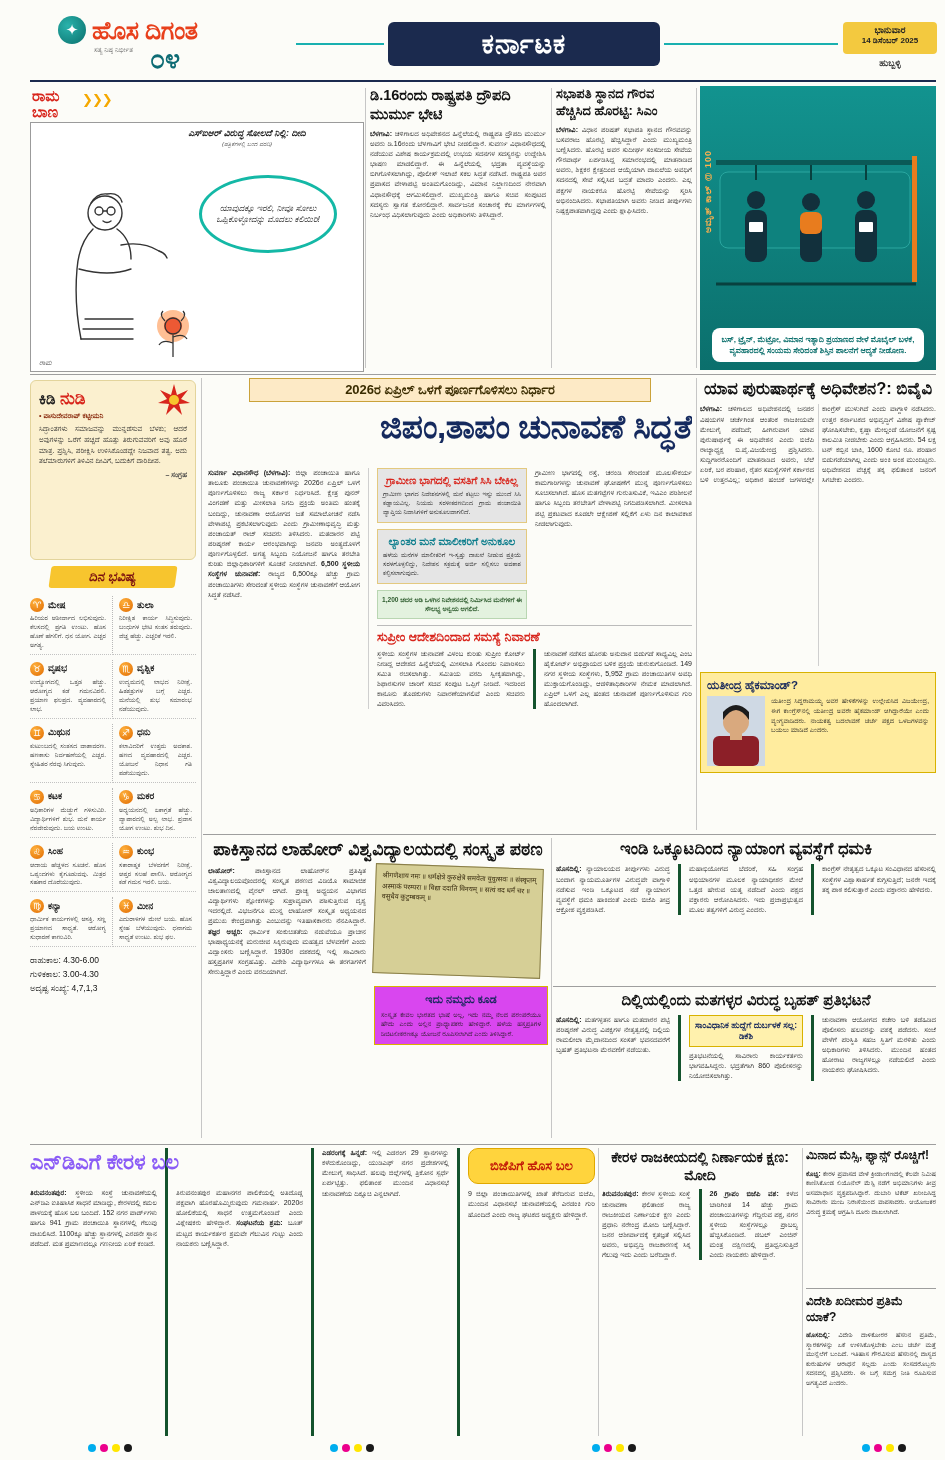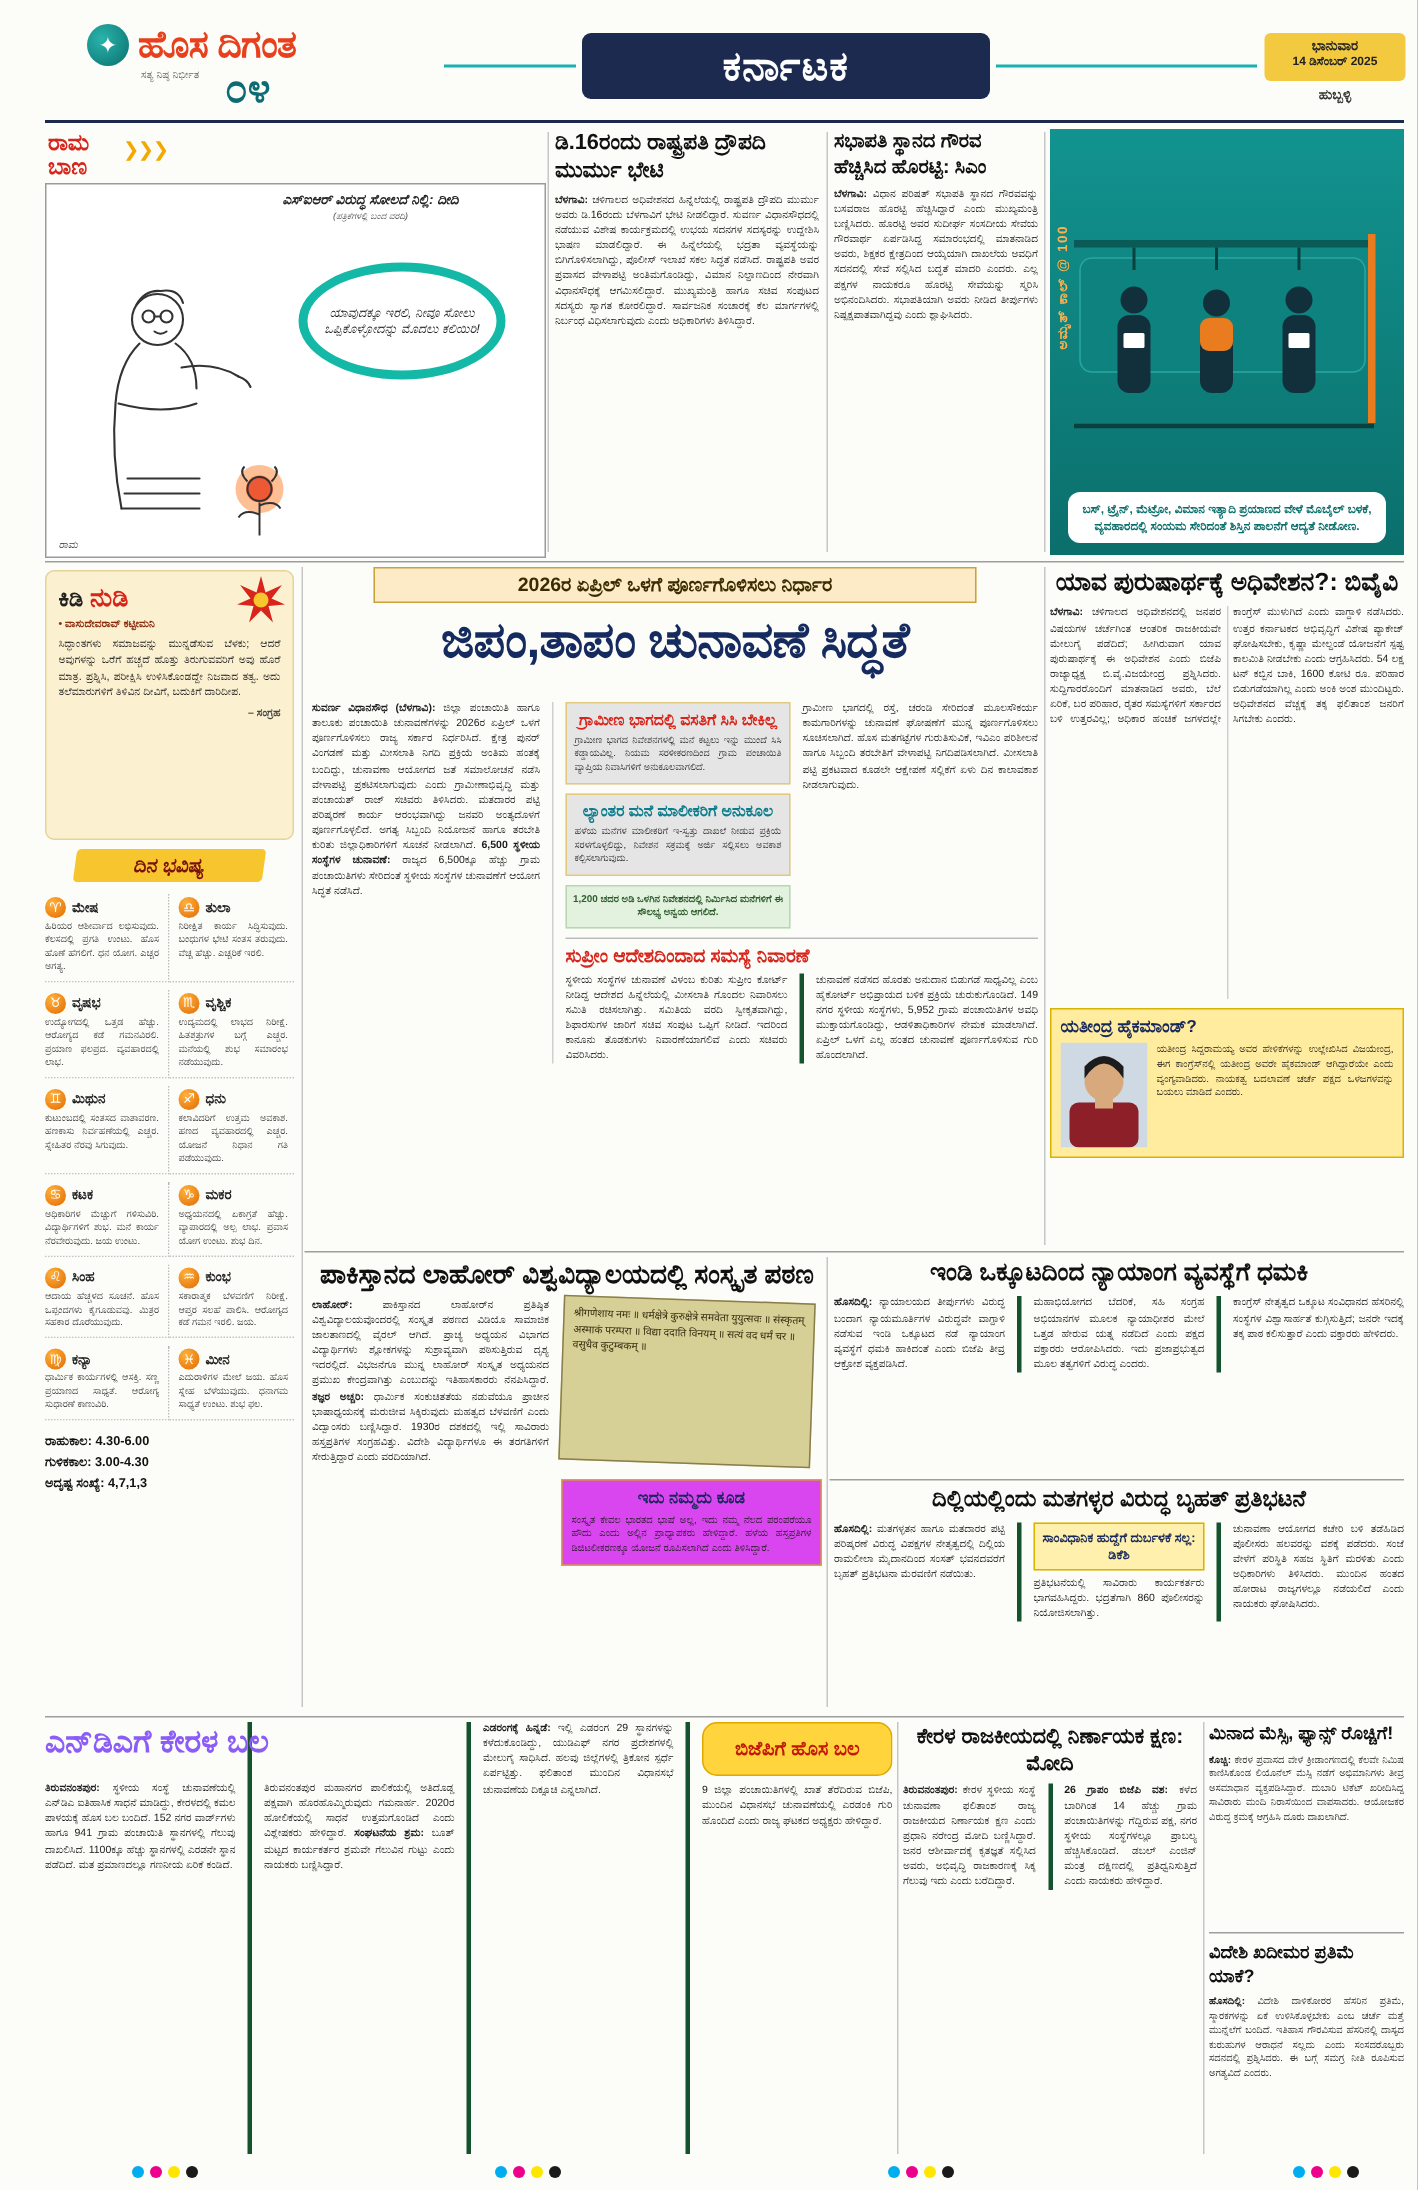--- a/index.html
+++ b/index.html
@@ -31,21 +31,21 @@
   .mh-date .d2{font-size:8px;font-weight:bold;color:#222;}
   .mh-city{position:absolute;left:843px;top:58px;width:94px;text-align:center;font-size:9px;font-weight:bold;color:#333;}
   .mh-rule{position:absolute;left:30px;top:80px;width:906px;height:2px;background:#1b2a4e;}
 
   
   .ct-label{position:absolute;left:32px;top:88px;font-size:15px;font-weight:bold;color:#d8251c;line-height:1.05;}
   .ct-chev{position:absolute;left:82px;top:92px;color:#f5a800;font-size:13px;font-weight:bold;letter-spacing:-1px;}
   .ct-box{position:absolute;left:30px;top:122px;width:332px;height:248px;background:#fff;border:1px solid #9b9b9b;}
   .ct-cap{position:absolute;left:108px;top:5px;width:216px;font-size:9px;font-weight:bold;font-style:italic;text-align:center;color:#222;}
   .ct-subcap{position:absolute;left:108px;top:18px;width:216px;font-size:6px;font-style:italic;text-align:center;color:#555;}
-  .ct-bubble{position:absolute;left:168px;top:52px;width:138px;height:78px;border:6px solid #14b8a6;border-radius:50%;
+  .ct-bubble{position:absolute;left:168px;top:52px;width:138px;height:78px;border:3px solid #14b8a6;border-radius:50%;
              display:flex;align-items:center;justify-content:center;padding:10px;box-sizing:border-box;
              font-size:8.5px;font-style:italic;text-align:center;color:#222;}
   .ct-sign{position:absolute;left:8px;bottom:4px;font-size:7px;font-style:italic;color:#444;}
 
   
   .ad{position:absolute;left:700px;top:86px;width:236px;height:284px;background:linear-gradient(#12938f,#0b6f6c);}
   .ad-ribbon{position:absolute;right:0;top:0;width:198px;height:62px;background:#f47b20;border-radius:0 0 0 55px;
              color:#fff;font-weight:bold;font-size:13.5px;text-align:center;padding-top:9px;box-sizing:border-box;line-height:1.35;}
   .ad-vert{position:absolute;left:3px;top:64px;writing-mode:vertical-rl;transform:rotate(180deg);
            color:#ffb14d;font-size:9px;font-weight:bold;letter-spacing:1px;}
@@ -68,27 +68,27 @@
            font-size:13px;font-weight:bold;color:#7a1010;padding:3px 0;border-radius:3px;}
   .hz-grid{display:grid;grid-template-columns:1fr 1fr;gap:5px 0;margin-top:8px;}
   .hz-item{padding:2px 4px 4px 0;border-bottom:1px dotted #c2c2c2;}
   .hz-item:nth-child(odd){border-right:1px dotted #b8b8b8;padding-right:6px;}
   .hz-item:nth-child(even){padding-left:6px;}
   .hz-top{display:flex;align-items:center;gap:4px;margin-bottom:2px;}
   .hz-ico{width:14px;height:14px;border-radius:50%;background:radial-gradient(circle at 35% 30%,#ffb13d,#e06a00);
           color:#fff;font-size:9px;display:flex;align-items:center;justify-content:center;flex:0 0 14px;}
   .hz-name{font-size:9px;font-weight:bold;color:#222;}
   .hz-txt{font-size:6.4px;line-height:1.4;text-align:justify;color:#333;}
-  .hz-foot{margin-top:7px;font-size:8.5px;font-weight:bold;color:#111;line-height:1.6;}
+  .hz-foot{margin-top:7px;font-size:8.5px;font-weight:normal;color:#111;line-height:1.6;}
 
   
   .main-art{position:absolute;left:208px;top:378px;width:484px;height:452px;}
   .kicker{width:400px;margin:0 auto;background:#fdeac6;border:1px solid #caa23a;text-align:center;
           font-size:13px;font-weight:bold;color:#3a2c00;padding:3px 0;}
-  .h-main{font-size:33px;font-weight:bold;color:#152a5e;text-align:center;line-height:1.15;margin-top:6px;letter-spacing:-0.5px;}
+  .h-main{font-size:33px;font-weight:bold;color:#152a5e;text-align:right;line-height:1.15;margin-top:6px;letter-spacing:-0.5px;}
   .ma-box{background:#e5e5e5;border:1px solid #e3c97f;padding:5px;margin-bottom:6px;}
   .ma-box .ttl{font-size:10.5px;font-weight:bold;text-align:center;line-height:1.25;margin-bottom:3px;}
   .ttl-red{color:#d8251c;} .ttl-teal{color:#0b7d8c;}
   .ma-box .bx{font-size:6.4px;line-height:1.4;text-align:justify;}
   .ma-box3{background:#e3f2df;border:1px solid #b9d6b2;padding:4px;font-size:6.6px;font-weight:bold;
            color:#2f5d2f;line-height:1.4;text-align:center;}
   .ma-sub{margin-top:6px;border-top:1px solid #bbb;padding-top:4px;font-size:12.5px;font-weight:bold;
           color:#d8251c;text-align:left;}
 
   

